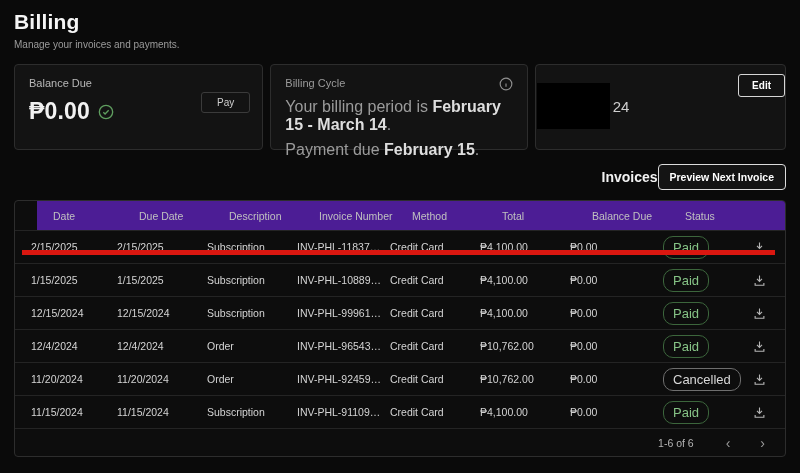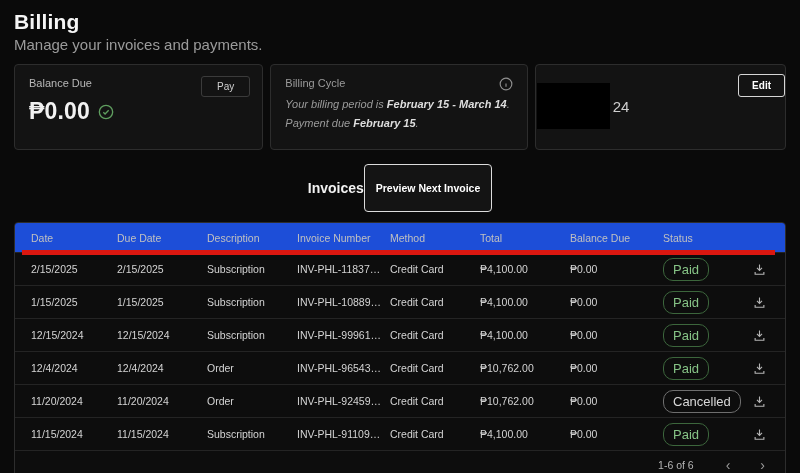--- a/index.html
+++ b/index.html
@@ -7,79 +7,79 @@
   body {
     background:#0a0a0a;
     color:#e6e6e6;
     font-family:"Liberation Sans","DejaVu Sans",sans-serif;
     overflow:hidden;
   }
   .page { position:relative; width:800px; height:473px; padding:10px 14px 0 14px; }
 
   
   .page-title { font-size:21px; font-weight:bold; letter-spacing:.2px; color:#f5f5f5; margin-bottom:4px; }
-  .page-subtitle { font-size:15px; color:#9b9b9b; line-height:13px; }
+  .page-subtitle { font-size:10px; color:#9b9b9b; line-height:13px; }
 
   
   .cards { display:flex; gap:7px; margin-top:13px; }
   .card {
     position:relative; height:86px; background:#131313;
     border:1px solid #2d2d2d; border-radius:4px; padding:12px 14px;
   }
   .card-balance { width:250px; }
   .card-cycle   { width:258px; }
   .card-payment { width:252px; }
   .card-label { font-size:11px; color:#b8b8b8; }
   .cycle-label { color:#9b9b9b; }
 
   .pay-btn {
-    position:absolute; top:11px; right:12px;
+    position:absolute; top:27px; right:12px;
     background:transparent; border:1px solid #3b3b3b; border-radius:3px;
     color:#cfcfcf; font-size:10px; padding:4px 15px; cursor:pointer;
     font-family:inherit;
   }
   .edit-btn {
     position:absolute; top:9px; right:0;
     background:transparent; border:1px solid #d6d6d6; border-radius:3px;
     color:#ffffff; font-size:10px; font-weight:bold; padding:5px 13px; cursor:pointer;
     font-family:inherit;
   }
   .amount-row { display:flex; align-items:center; gap:8px; margin-top:9px; }
   .amount { font-size:23px; font-weight:bold; color:#f2f2f2; letter-spacing:.2px; }
 
-  .cycle-line { font-size:11px; margin-top:9px;font-style:italic; }
+  .cycle-line { font-size:16px; margin-top:9px; }
   .cycle-line.second { margin-top:7px; }
   .muted { color:#9b9b9b; }
   .cycle-date { color:#dedede; font-weight:bold; }
   .info-icon { position:absolute; top:12px; right:14px; }
 
   .pm-row { display:flex; align-items:center; margin-top:6px; margin-left:-13px; }
   .redacted-box { width:73px; height:46px; background:#000000; }
   .card-suffix { font-size:15px; color:#cfcfcf; margin-left:3px; }
 
   
-  .invoices-bar { display:flex; justify-content:center; align-items:center; margin-top:14px; }
+  .invoices-bar { display:flex; justify-content:flex-end; align-items:center; margin-top:14px; }
   .invoices-heading { font-size:14px; font-weight:bold; color:#f2f2f2; }
   .preview-btn {
     background:#141414; border:1px solid #dcdcdc; border-radius:4px;
-    color:#ffffff; font-size:10.5px; font-weight:bold; padding:17px 11px; cursor:pointer;
+    color:#ffffff; font-size:10.5px; font-weight:bold; padding:6px 11px; cursor:pointer;
     font-family:inherit;
   }
 
   
   .table {
     margin-top:10px; background:#0d0d0d;
     border:1px solid #2d2d2d; border-radius:4px; overflow:hidden;
   }
   .thead, .trow {
     display:grid;
     grid-template-columns:86px 90px 90px 93px 90px 90px 93px 80px 1fr;
     align-items:center; padding:0 16px;
   }
-  .thead { height:29px; background:#1d4ed8; font-size:10.5px; color:#c0c0c0; }
+  .thead { height:29px; background:#4c1d95; font-size:10.5px; color:#c0c0c0;margin-left:22px; }
   .trow { height:33px; border-top:1px solid #242424; font-size:10.5px; color:#d4d4d4; }
   .cell { white-space:nowrap; overflow:hidden; text-overflow:ellipsis; padding-right:8px; }
 
   .badge {
     display:inline-block; font-size:13px; line-height:1;
     padding:4px 9px; border-radius:10px; border:1px solid #6e6e6e; color:#d8d8d8;
     background:transparent;
   }
   .badge.paid { color:#86c386; border-color:#3c663c; }
 

